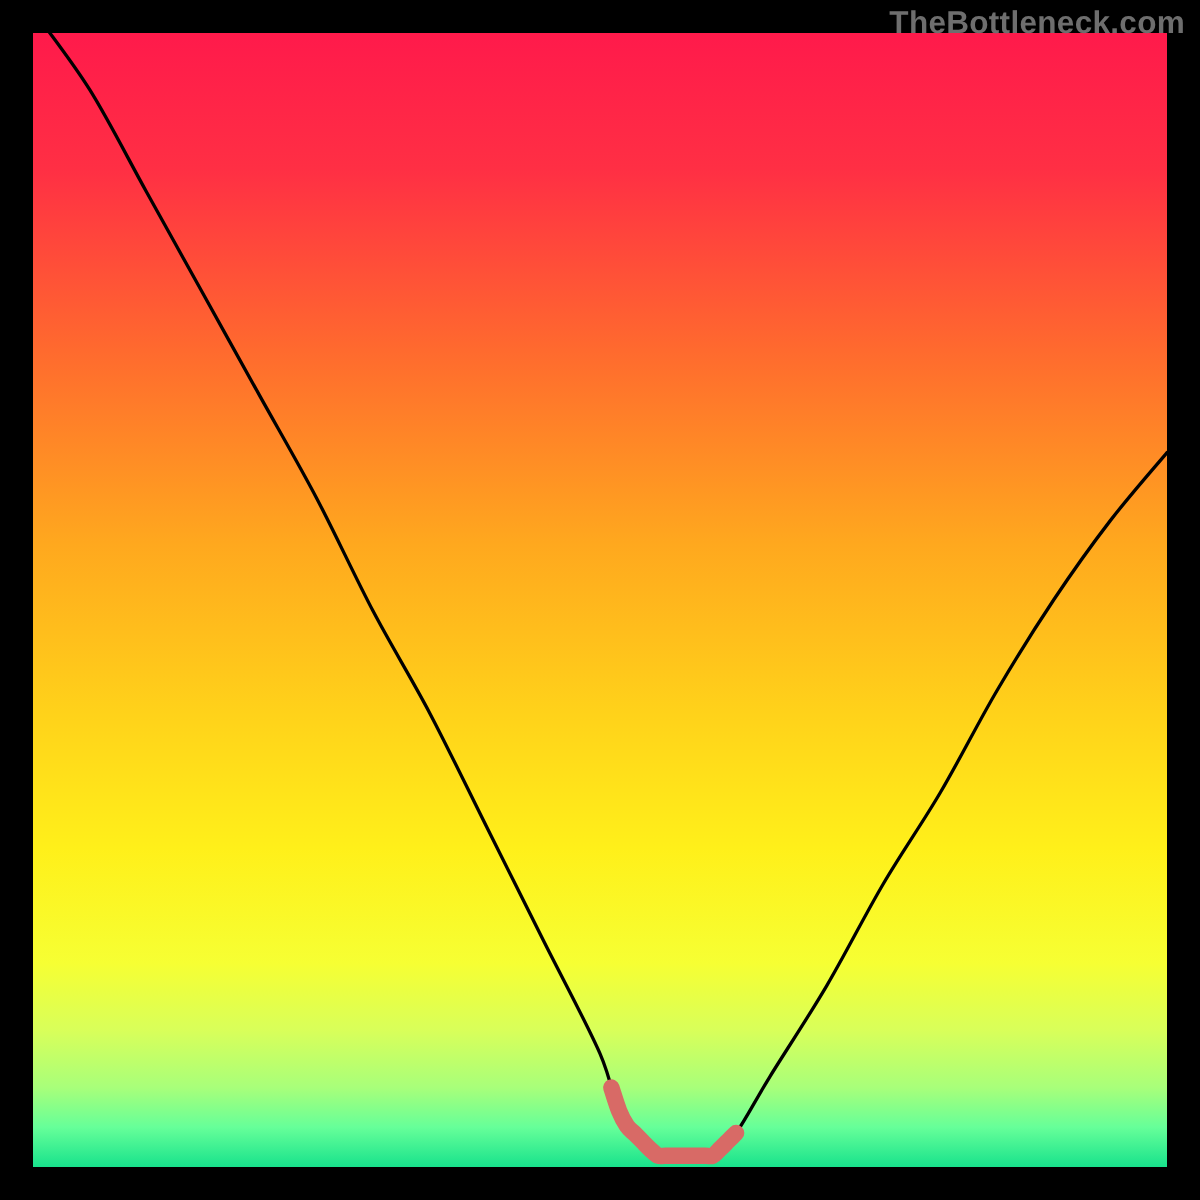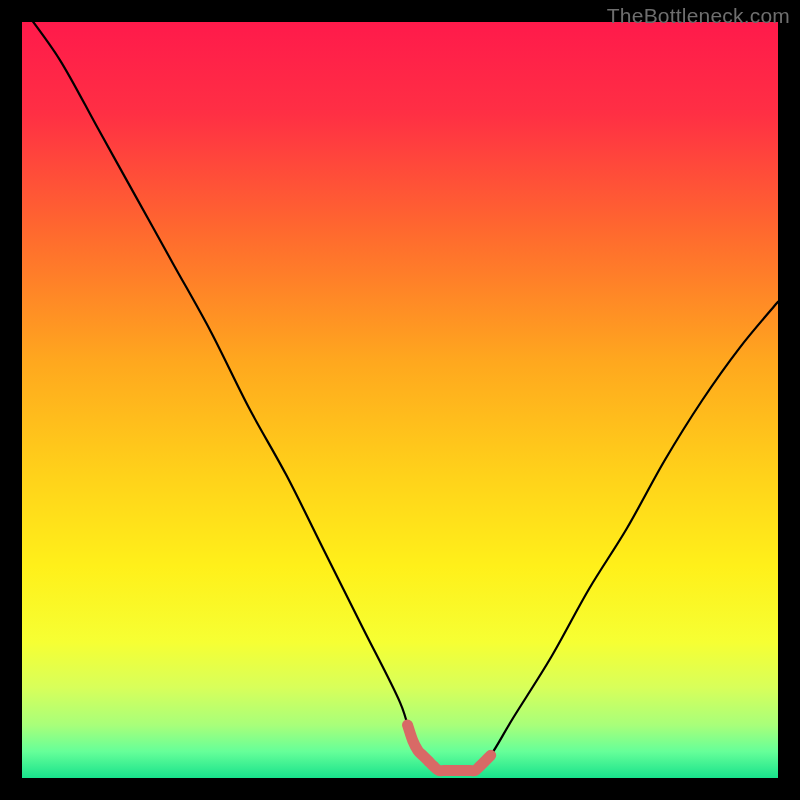--- a/index.html
+++ b/index.html
@@ -39,21 +39,21 @@
     width: 100%;
     height: 100%;
   }
   .watermark {
     position: absolute;
     top: 4px;
     right: 10px;
     color: #6e6e6e;
     font-size: 21px;
     letter-spacing: 0.2px;
-    font-weight: 400;
+    font-weight: 700;
   }
 </style>
 </head>
 <body>
 
 <div class="frame">
 
   <div class="plot-area">
     <svg class="gradient-bg" viewBox="0 0 756 756" preserveAspectRatio="none">
       <defs>

